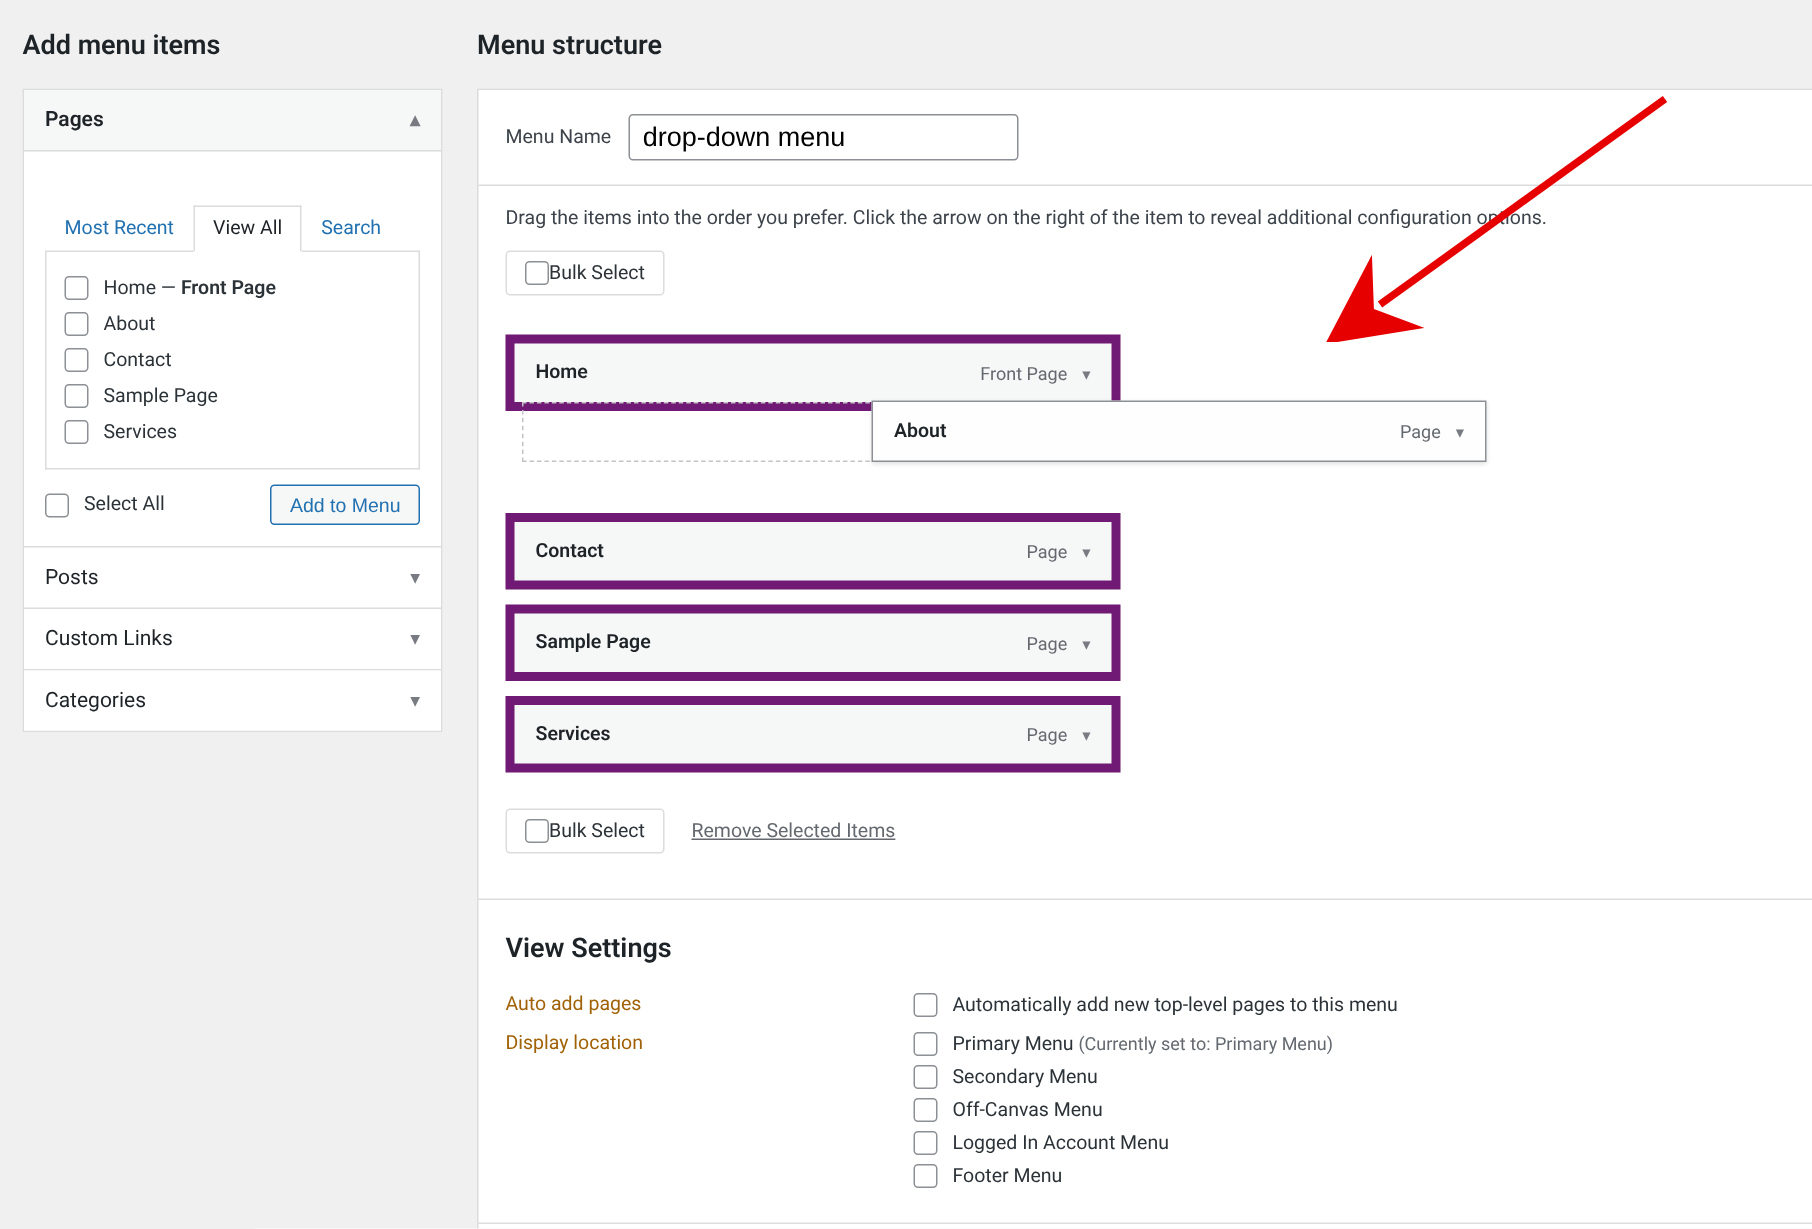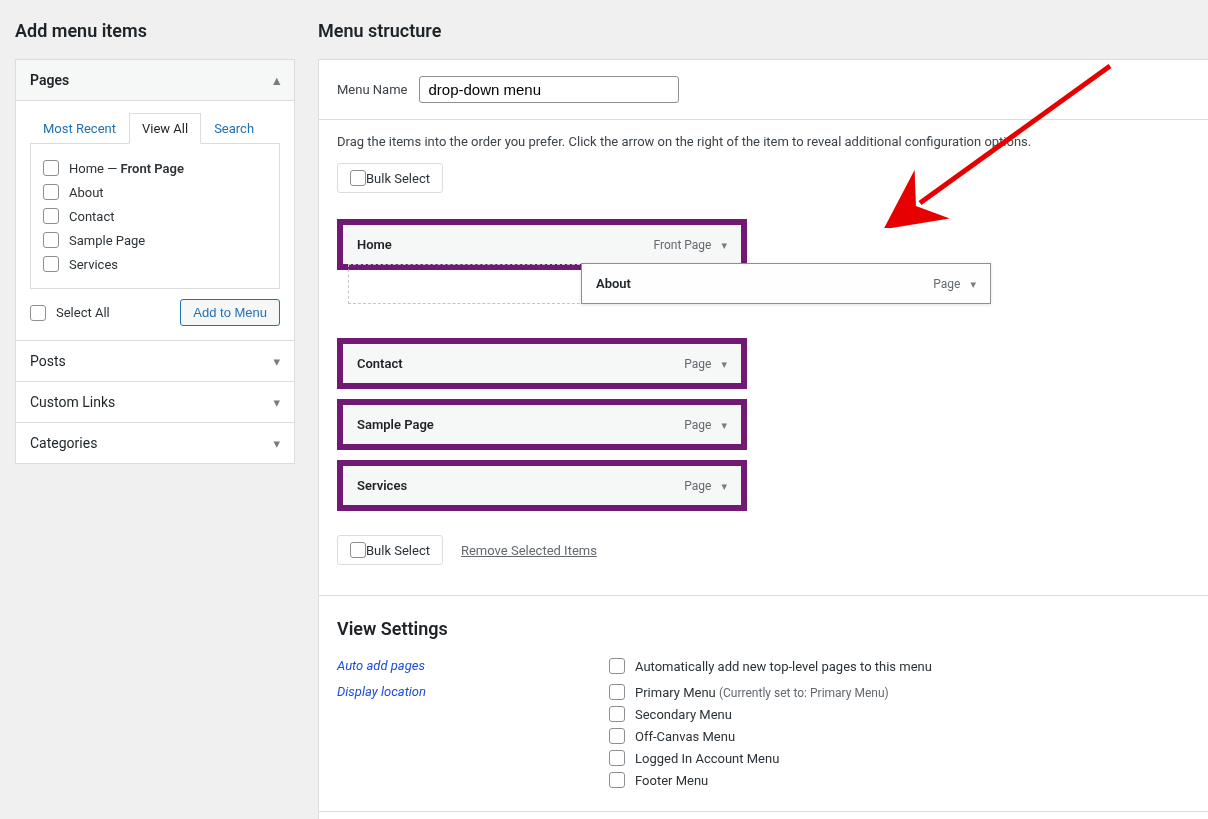--- a/index.html
+++ b/index.html
@@ -47,20 +47,21 @@
       border-bottom: 1px solid #dcdcde;
       margin-bottom: 0;
     }
     .tab {
       padding: 7px 12px;
       font-size: 13px;
       color: #2271b1;
       cursor: pointer;
       border: 1px solid transparent;
       margin-bottom: -1px;
+      margin-top: 24px;
     }
     .tab.active {
       border-color: #dcdcde;
       border-bottom-color: #fff;
       background: #fff;
       color: #1d2327;
     }
     .pages-box {
       border: 1px solid #dcdcde;
       border-top: 0;
@@ -111,21 +112,21 @@
       display: flex; align-items: center; gap: 12px;
       padding: 16px 18px;
       border-bottom: 1px solid #dcdcde;
     }
     .menu-name-row label { font-size: 13px; color: #3c434a; }
     .menu-name-row input {
       padding: 4px 8px;
       border: 1px solid #8c8f94;
       border-radius: 3px;
       width: 260px;
-      font-size: 15px;
+      font-size: 18px;
     }
     .instr {
       padding: 14px 18px 6px;
       color: #3c434a;
       font-size: 13px;
     }
     .bulk-row {
       padding: 8px 18px 16px;
     }
     .bulk-btn {
@@ -179,21 +180,21 @@
       text-decoration: underline;
       cursor: pointer;
       font-size: 13px;
     }
     .settings {
       padding: 22px 18px 18px;
       border-bottom: 1px solid #dcdcde;
     }
     .settings h3 { font-size: 18px; font-weight: 600; margin-bottom: 14px; }
     .set-row { display: flex; padding: 5px 0; font-size: 13px; }
-    .set-row .lbl { width: 272px; color: #1d4ed8; font-style: italic; }
+    .set-row .lbl { width: 272px; color: #a16207; }
     .set-row .opts { display: flex; flex-direction: column; gap: 6px; }
     .opt { display: flex; align-items: center; gap: 10px; color: #2c3338; }
     .opt .hint { color: #646970; font-size: 12px; }
     .footer-row {
       padding: 14px 18px;
     }
     .del-link { color: #b32d2e; text-decoration: underline; cursor: pointer; font-size: 13px; }
     .arrow-annot {
       position: absolute;
       left: 880px; top: 58px;

